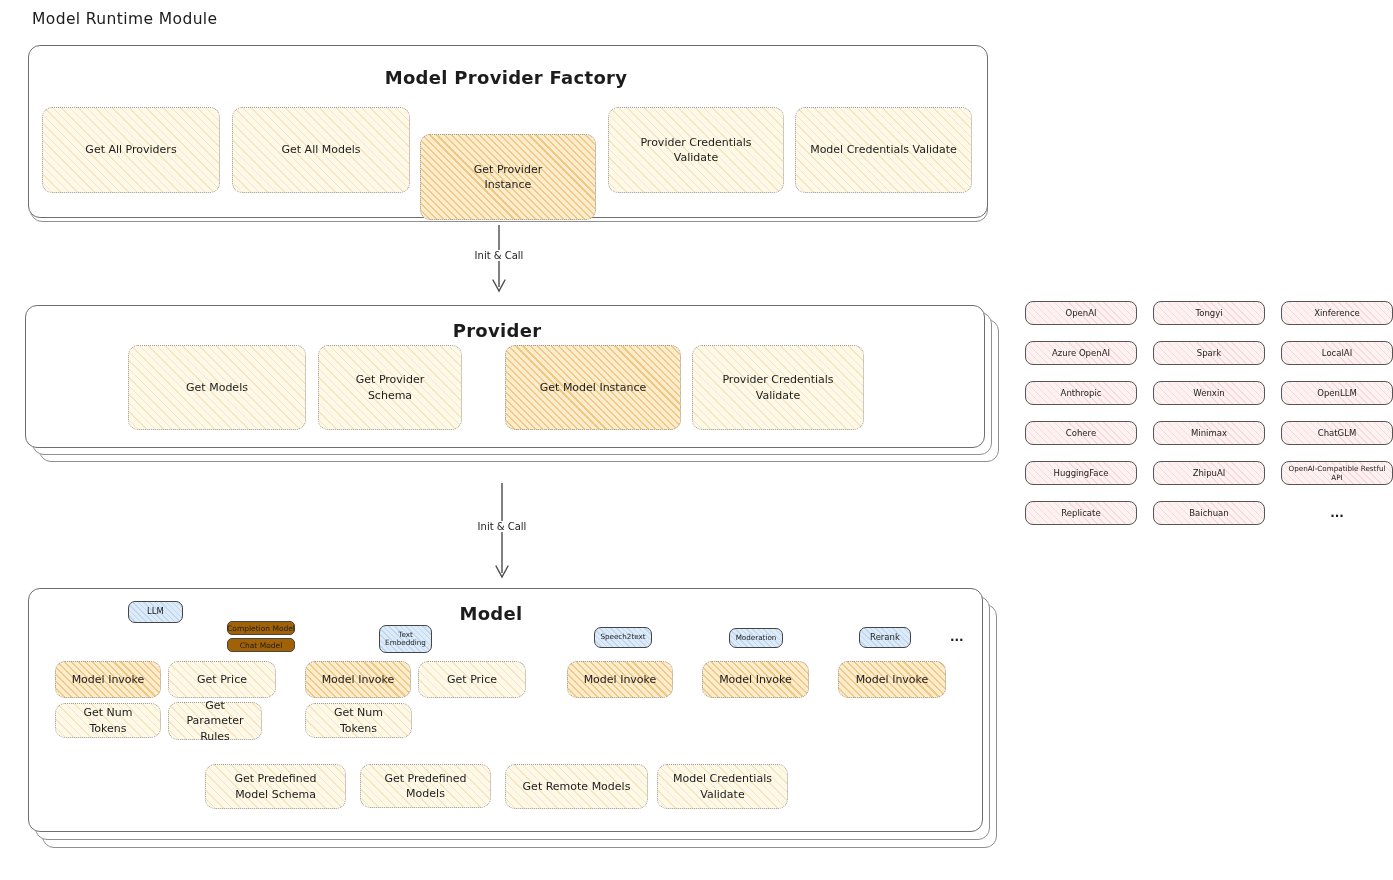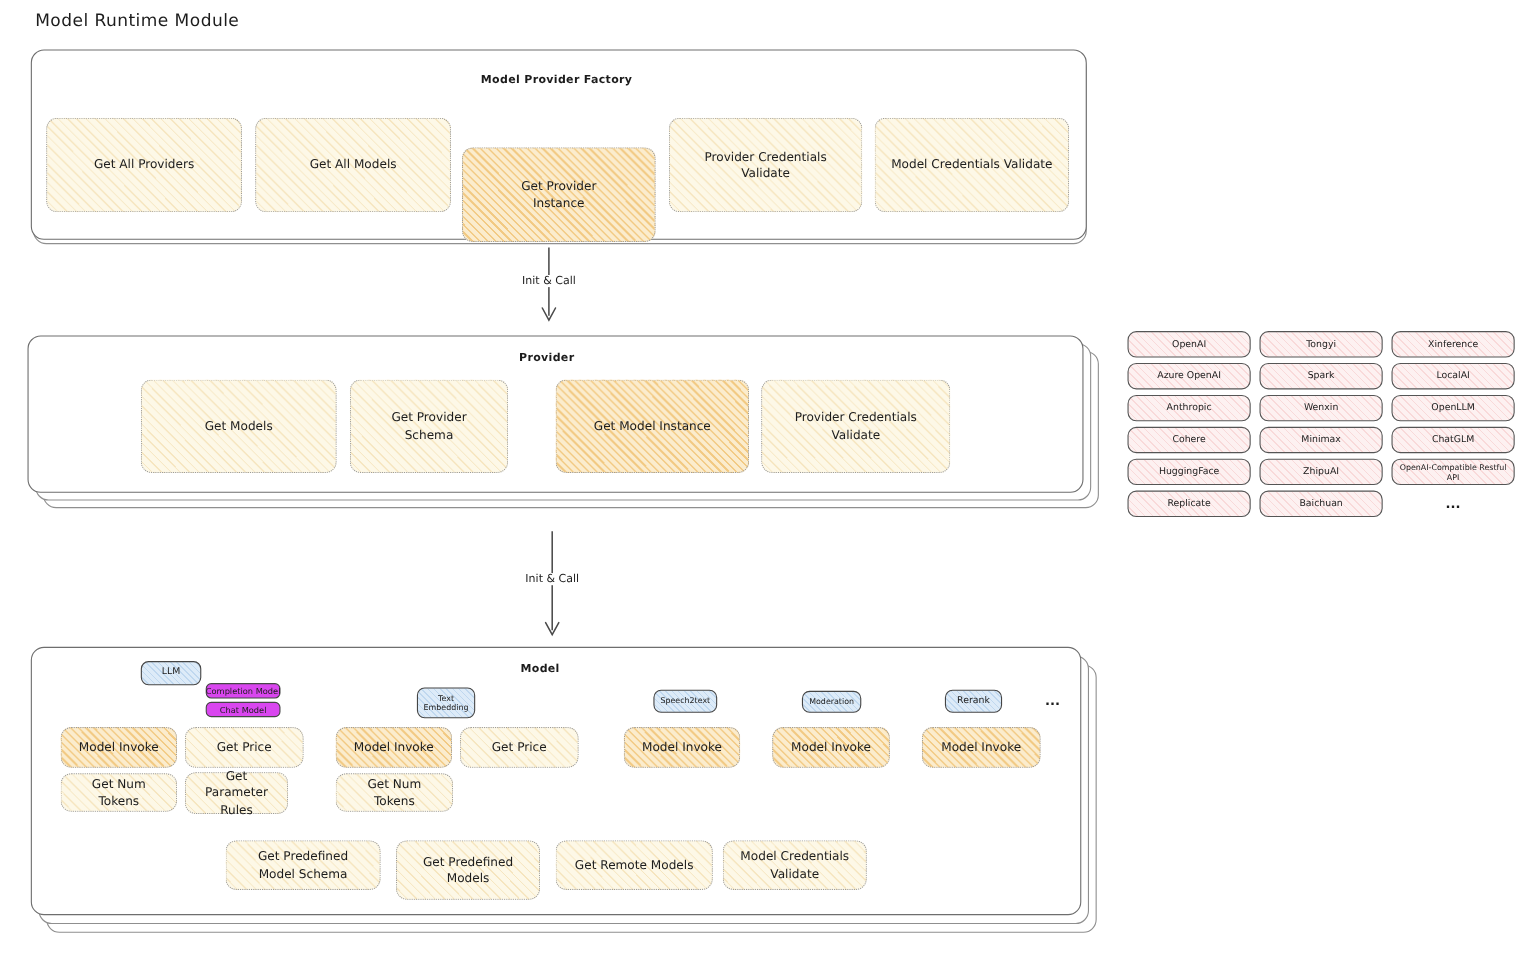--- a/index.html
+++ b/index.html
@@ -4,59 +4,59 @@
 <style>
   * { box-sizing: border-box; margin: 0; padding: 0; }
   html, body { background: #ffffff; }
   .canvas {
     position: relative; width: 1393px; height: 880px; background: #fff;
     font-family: "DejaVu Sans", sans-serif; color: #1c1c1c; overflow: hidden;
   }
   .page-title { position: absolute; left: 32px; top: 10px; font-size: 15.5px; font-weight: normal; letter-spacing: .4px; }
   .big-box { position: absolute; background: #fff; border: 1.6px solid #6e6e6e; border-radius: 12px; z-index: 2; }
   .stack   { position: absolute; background: #fff; border: 1.4px solid #8f8f8f; border-radius: 12px; z-index: 1; }
-  .sec-title { position: absolute; transform: translateX(-50%); font-size: 10px; font-weight: bold; letter-spacing: .3px; z-index: 3; }
+  .sec-title { position: absolute; transform: translateX(-50%); font-size: 18px; font-weight: bold; letter-spacing: .3px; z-index: 3; }
   .btn {
     position: absolute; display: flex; align-items: center; justify-content: center;
     text-align: center; z-index: 3; border-radius: 10px; font-size: 11px; line-height: 1.4; padding: 2px 14px;
   }
   .yellow {
     background-color: #fdf8e7;
     background-image: repeating-linear-gradient(45deg, rgba(233,196,120,.38) 0 1px, transparent 1px 6px);
     border: 1.4px dotted #9b9b9b;
   }
   .orange {
     background-color: #fbeccd;
     background-image: repeating-linear-gradient(45deg, rgba(236,178,80,.6) 0 1.5px, transparent 1.5px 5px);
     border: 1.4px dotted #9b9b9b;
   }
   .pad-lg { padding: 2px 34px; margin-top: 27px; }
   .grid {
     position: absolute; left: 1025px; top: 301px; display: grid;
     grid-template-columns: repeat(3, 112px); grid-auto-rows: 24px;
-    column-gap: 8px; row-gap: 5px; z-index: 2;
+    column-gap: 8px; row-gap: 5px; z-index: 2; gap: 16px;
   }
   .pink-item {
     background-color: #fdf1f1;
     background-image: repeating-linear-gradient(45deg, rgba(240,168,168,.32) 0 1px, transparent 1px 5px);
     border: 1.4px solid #555; border-radius: 8px;
     display: flex; align-items: center; justify-content: center; font-size: 8.5px; text-align: center;
   }
   .tiny { font-size: 7.2px; }
   .grid-more { display: flex; align-items: center; justify-content: center; font-size: 12px; font-weight: bold; }
   .tag-blue {
     position: absolute; background-color: #ddebf8;
     background-image: repeating-linear-gradient(45deg, rgba(130,175,220,.32) 0 1px, transparent 1px 4px);
     border: 1.3px solid #454545; border-radius: 7px;
     display: flex; align-items: center; justify-content: center; text-align: center;
     font-size: 8.5px; line-height: 1.15; z-index: 3; padding: 1px 3px;
   }
   .tag-white {
-    position: absolute; background: #d946ef; border: 1.2px solid #454545; border-radius: 5px;
-    display: flex; align-items: center; justify-content: center; font-size: 7.5px; z-index: 3; white-space: nowrap;
+    position: absolute; background: #a16207; border: 1.2px solid #454545; border-radius: 5px;
+    display: flex; align-items: center; justify-content: center; font-size: 7.5px; z-index: 3; white-space: nowrap; margin-left: 40px;
   }
   .tag-sm { font-size: 7.2px; }
   .dots { position: absolute; font-size: 12px; font-weight: bold; z-index: 3; }
   svg.arrow { position: absolute; z-index: 3; overflow: visible; }
   .arrow-label { position: absolute; transform: translateX(-50%); background: #fff; padding: 0 5px; font-size: 10px; z-index: 4; white-space: nowrap; }
 </style>
 </head>
 <body>
 
 <div class="canvas">
@@ -137,17 +137,17 @@
 
   <div class="btn orange" style="left:305px;top:661px;width:106px;height:37px">Model Invoke</div>
   <div class="btn yellow" style="left:418px;top:661px;width:108px;height:37px">Get Price</div>
   <div class="btn yellow" style="left:305px;top:703px;width:107px;height:35px">Get Num Tokens</div>
 
   <div class="btn orange" style="left:567px;top:661px;width:106px;height:37px">Model Invoke</div>
   <div class="btn orange" style="left:702px;top:661px;width:107px;height:37px">Model Invoke</div>
   <div class="btn orange" style="left:838px;top:661px;width:108px;height:37px">Model Invoke</div>
 
   <div class="btn yellow" style="left:205px;top:764px;width:141px;height:45px">Get Predefined Model Schema</div>
-  <div class="btn yellow" style="left:360px;top:764px;width:131px;height:54px">Get Predefined Models</div>
+  <div class="btn yellow" style="left:360px;top:764px;width:131px;height:44px">Get Predefined Models</div>
   <div class="btn yellow" style="left:505px;top:764px;width:143px;height:45px">Get Remote Models</div>
   <div class="btn yellow" style="left:657px;top:764px;width:131px;height:45px">Model Credentials Validate</div>
 
 </div>
 
 </body></html>

